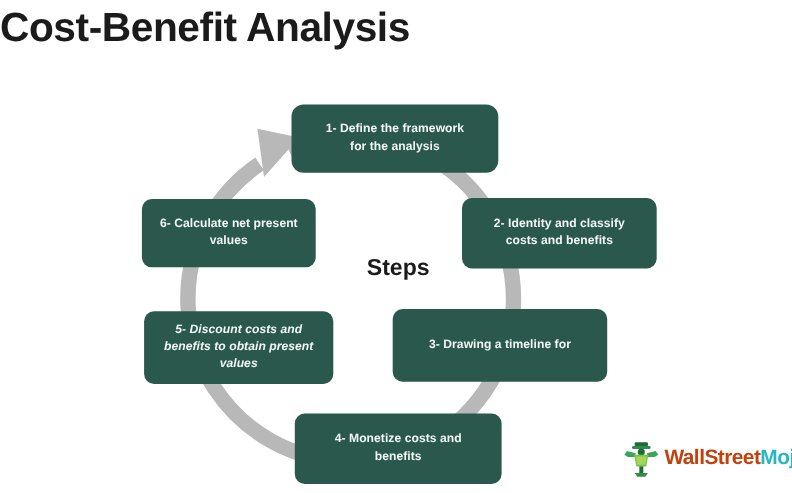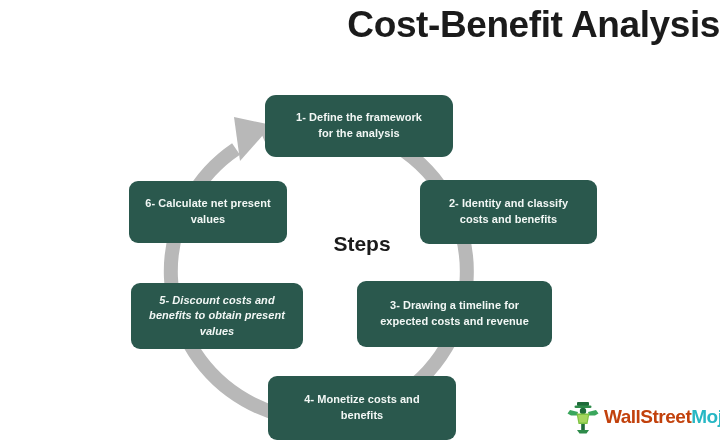--- a/index.html
+++ b/index.html
@@ -12,21 +12,21 @@
   #canvas {
     position: relative;
     width: 720px; height: 448px;
     background: #ffffff;
   }
 
   
   #page-title {
     position: absolute;
     top: 4px; left: 0; width: 720px;
-    text-align: right;
+    text-align: left;
     font-size: 37px;
     font-weight: bold;
     color: #1b1b1b;
     letter-spacing: -0.4px;
     white-space: nowrap;
   }
 
   
   #cycle-ring {
     position: absolute;
@@ -123,21 +123,20 @@
   <div class="step-box" id="step-2">
     <div>
       <span>2- Identity and classify</span>
       <span>costs and benefits</span>
     </div>
   </div>
 
   <div class="step-box" id="step-3">
     <div>
       <span>3- Drawing a timeline for</span>
-      <span>expected costs and revenue</span>
     </div>
   </div>
 
   <div class="step-box" id="step-4">
     <div>
       <span>4- Monetize costs and</span>
       <span>benefits</span>
     </div>
   </div>
 

